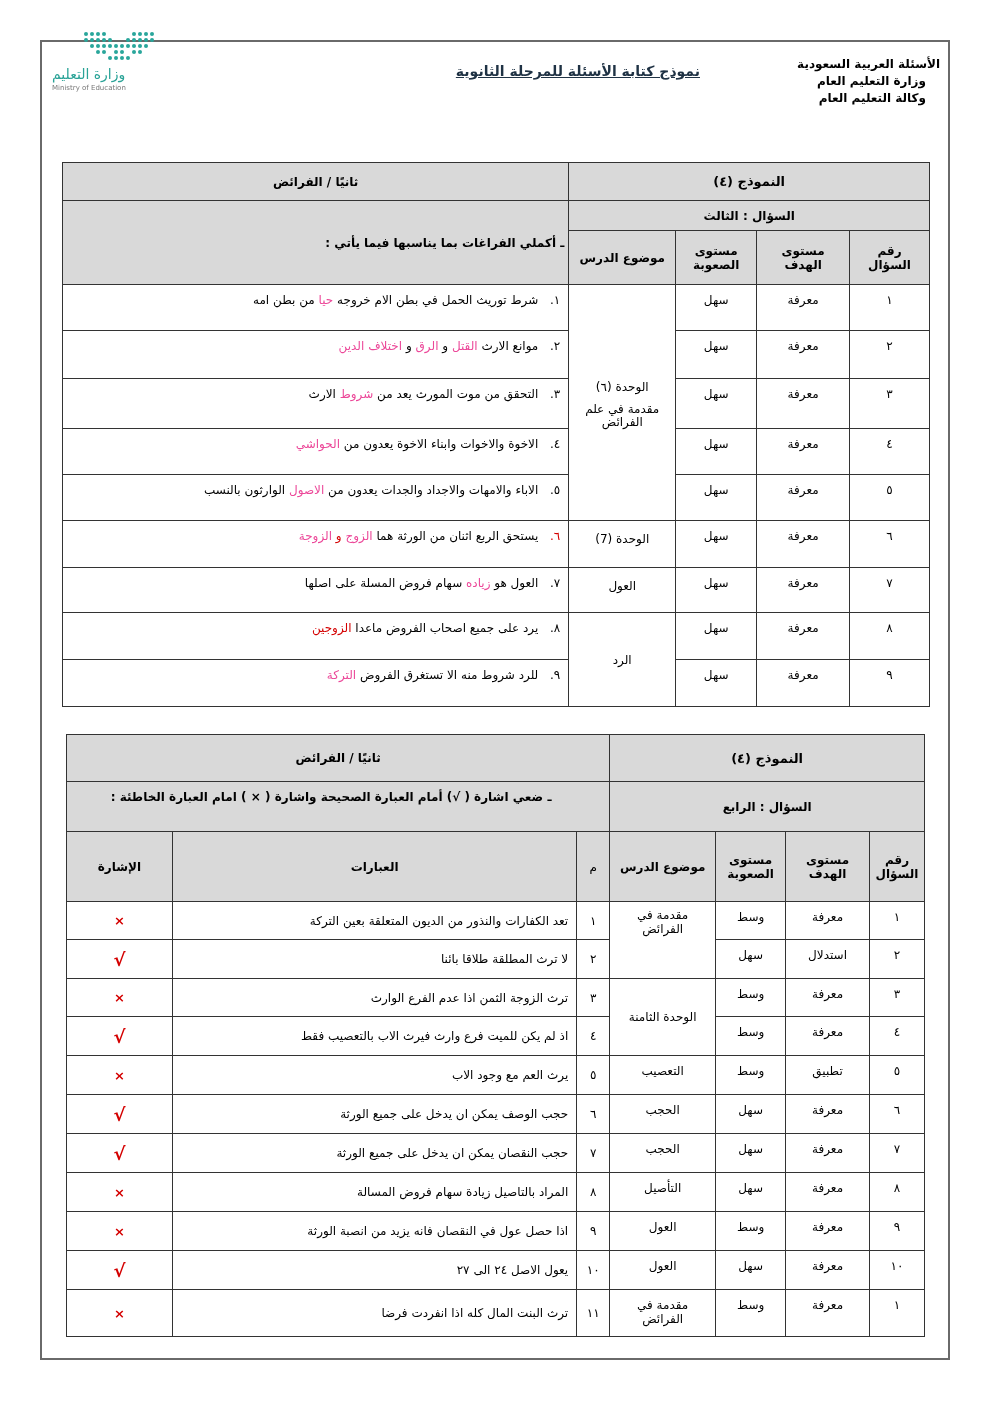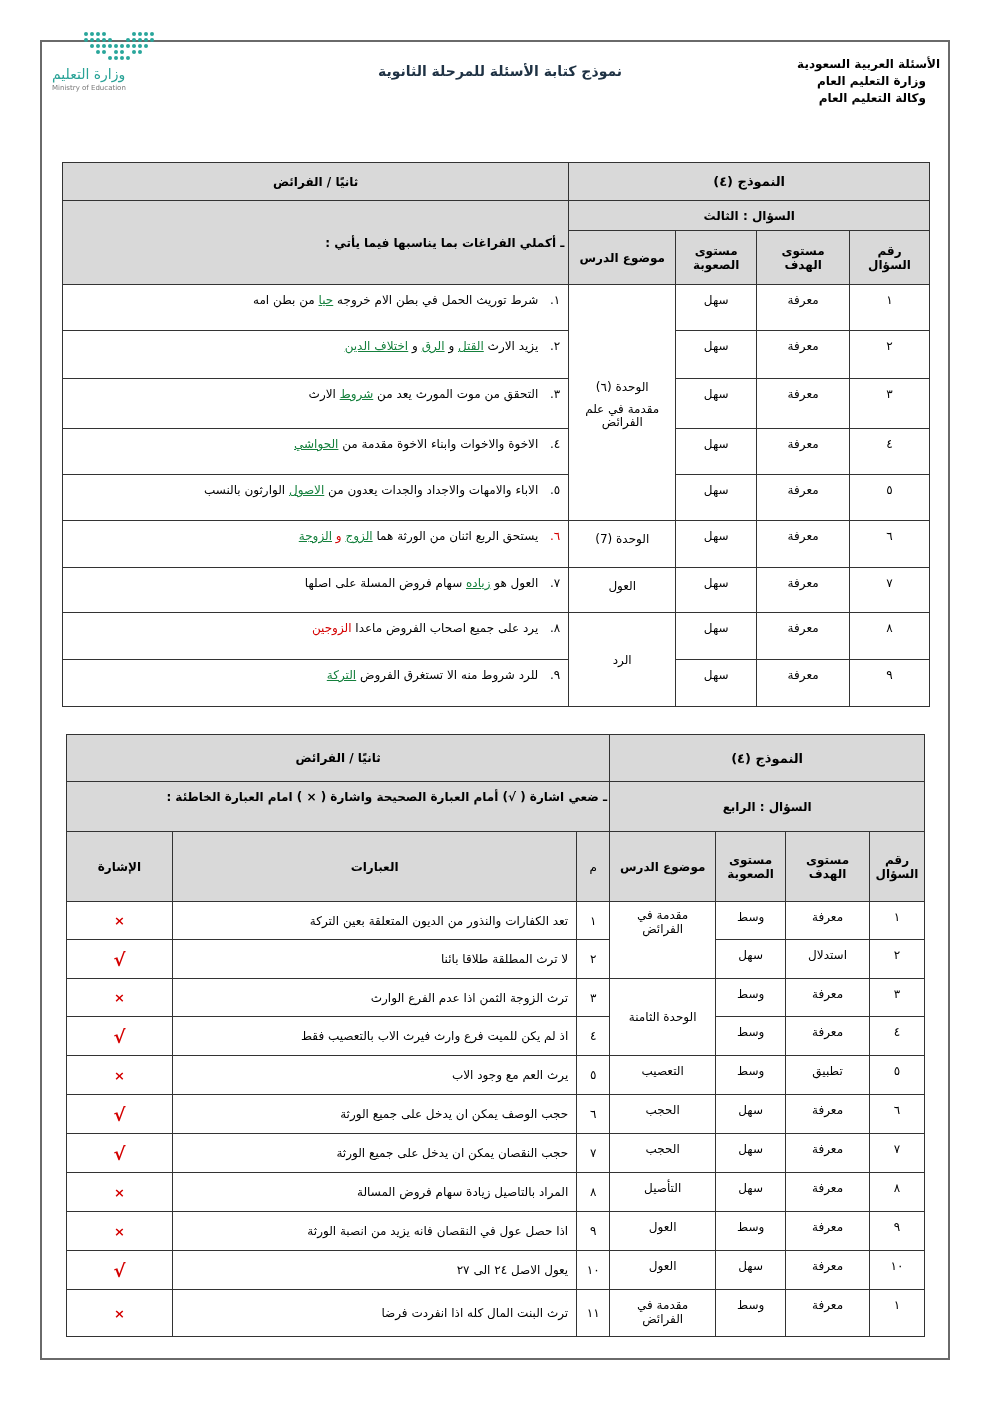--- a/index.html
+++ b/index.html
@@ -1,32 +1,32 @@
 <!DOCTYPE html>
 <html><head>
 <meta charset="utf-8">
 <style>
   html, body { margin:0; padding:0; background:#ffffff; }
   body { width:992px; height:1403px; position:relative; font-family:"DejaVu Sans", sans-serif; color:#000; }
   .page-border { position:absolute; left:40px; top:40px; width:910px; height:1320px; border:2px solid #6a6a6a; box-sizing:border-box; }
   .hdr-right { position:absolute; right:52px; top:56px; text-align:right; direction:rtl; font-size:12px; font-weight:bold; line-height:17px; font-family:"DejaVu Sans", sans-serif; }
   .hdr-right div:nth-child(2), .hdr-right div:nth-child(3) { padding-right:14px; }
-  .hdr-center { position:absolute; left:300px; width:400px; top:60px; text-align:center; direction:rtl; font-size:14px; font-weight:bold; color:#1f3244; line-height:22px; }
+  .hdr-center { position:absolute; left:300px; width:400px; top:60px; direction:rtl; font-size:14px; font-weight:bold; color:#1f3244; line-height:22px;text-decoration:underline; }
   .logo { position:absolute; left:52px; top:32px; width:80px; }
   .logo .dots { display:grid; grid-template-columns:repeat(12,5px); gap:2px 1px; margin-left:32px; }
   .logo .dots span { width:4px; height:4px; border-radius:50%; background:#29a69b; display:block; }
   .logo .dots span.off { background:transparent; }
   .logo .ar { font-size:14px; color:#2aa397; direction:rtl; text-align:left; margin-top:6px; }
   .logo .en { font-size:7px; color:#777; margin-top:2px; }
 
   table { border-collapse:collapse; position:absolute; direction:rtl; font-family:"DejaVu Sans", sans-serif; }
   td { border:1px solid #333; text-align:center; vertical-align:middle; padding:0 4px; font-size:12px; }
   .gray { background:#d9d9d9; font-weight:bold; }
   .stmt { text-align:right; padding-right:8px; font-size:12px; }
-  .red { color:#15803d; text-decoration:underline; }
+  .red { color:#ec4899; }
   .red-plain { color:#d40000; }
   .num-dot { display:inline-block; width:22px; }
   .cell-top { vertical-align:top; padding-top:8px; }
   .mark-x { color:#d40000; font-size:13px; font-weight:bold; }
   .mark-ok { color:#d40000; font-size:18px; font-weight:bold; }
 </style>
 </head>
 <body>
 
 <div class="page-border"></div>
@@ -140,33 +140,33 @@
         <td rowspan="5">
           <div style="line-height: 20px; margin-bottom: 6px;">الوحدة (٦)</div>
           <div style="line-height: 13px;">مقدمة في علم الفرائض</div>
         </td>
         <td class="stmt cell-top"><span class="num-dot">١.</span><span>شرط توريث الحمل في بطن الام خروجه </span><span class="red">حيا</span><span> من بطن امه</span></td>
       </tr>
       <tr style="height: 48px;">
         <td class="cell-top">٢</td>
         <td class="cell-top">معرفة</td>
         <td class="cell-top">سهل</td>
-        <td class="stmt cell-top"><span class="num-dot">٢.</span><span>يزيد الارث </span><span class="red">القتل</span><span> و  </span><span class="red">الرق</span><span> و  </span><span class="red">اختلاف الدين</span></td>
+        <td class="stmt cell-top"><span class="num-dot">٢.</span><span>موانع الارث </span><span class="red">القتل</span><span> و  </span><span class="red">الرق</span><span> و  </span><span class="red">اختلاف الدين</span></td>
       </tr>
       <tr style="height: 50px;">
         <td class="cell-top">٣</td>
         <td class="cell-top">معرفة</td>
         <td class="cell-top">سهل</td>
         <td class="stmt cell-top"><span class="num-dot">٣.</span><span>التحقق من موت المورث يعد من </span><span class="red">شروط</span><span> الارث</span></td>
       </tr>
       <tr style="height: 46px;">
         <td class="cell-top">٤</td>
         <td class="cell-top">معرفة</td>
         <td class="cell-top">سهل</td>
-        <td class="stmt cell-top"><span class="num-dot">٤.</span><span>الاخوة والاخوات وابناء الاخوة مقدمة من </span><span class="red">الحواشي</span></td>
+        <td class="stmt cell-top"><span class="num-dot">٤.</span><span>الاخوة والاخوات وابناء الاخوة يعدون من </span><span class="red">الحواشي</span></td>
       </tr>
       <tr style="height: 46px;">
         <td class="cell-top">٥</td>
         <td class="cell-top">معرفة</td>
         <td class="cell-top">سهل</td>
         <td class="stmt cell-top"><span class="num-dot">٥.</span><span>الاباء والامهات والاجداد والجدات يعدون من </span><span class="red">الاصول</span><span> الوارثون بالنسب</span></td>
       </tr>
       <tr style="height: 47px;">
         <td class="cell-top">٦</td>
         <td class="cell-top">معرفة</td>
@@ -213,21 +213,21 @@
       <col style="width:405px">
       <col style="width:106px">
   </colgroup>
   <tbody>
       <tr style="height:47px">
     <td class="gray" colspan="4" style="font-size:13px">النموذج (٤)</td>
     <td class="gray" colspan="3">ثانيًا / الفرائض</td>
   </tr>
   <tr style="height:50px">
     <td class="gray" colspan="4">السؤال : الرابع</td>
-    <td class="gray" colspan="3" style="text-align:right; padding-right:2px; vertical-align:top; padding-top:8px;">ـ ضعي اشارة  ( √) أمام العبارة الصحيحة واشارة ( × )  امام العبارة الخاطئة :</td>
+    <td class="gray" colspan="3" style="padding-right:18px; vertical-align:top; padding-top:8px;">ـ ضعي اشارة  ( √) أمام العبارة الصحيحة واشارة ( × )  امام العبارة الخاطئة :</td>
   </tr>
   <tr style="height:70px">
     <td class="gray">رقم السؤال</td>
     <td class="gray">مستوى الهدف</td>
     <td class="gray">مستوى الصعوبة</td>
     <td class="gray">موضوع الدرس</td>
     <td class="gray" style="font-weight:normal">م</td>
     <td class="gray">العبارات</td>
     <td class="gray">الإشارة</td>
   </tr>

